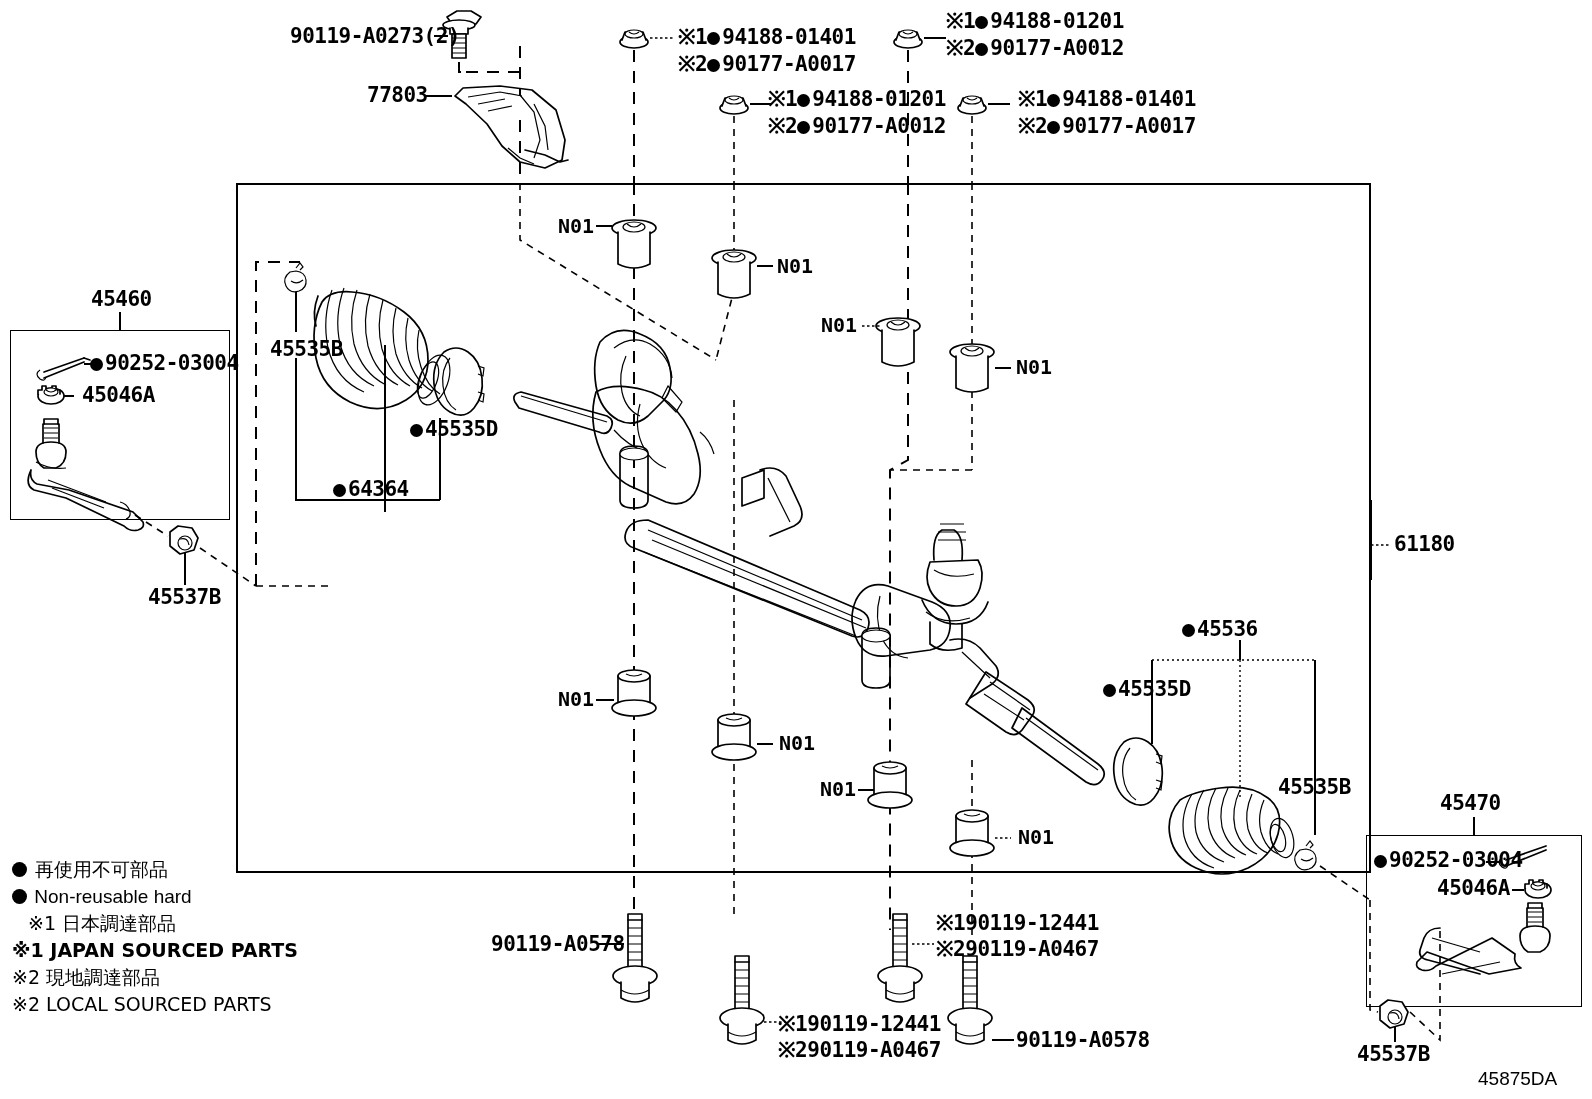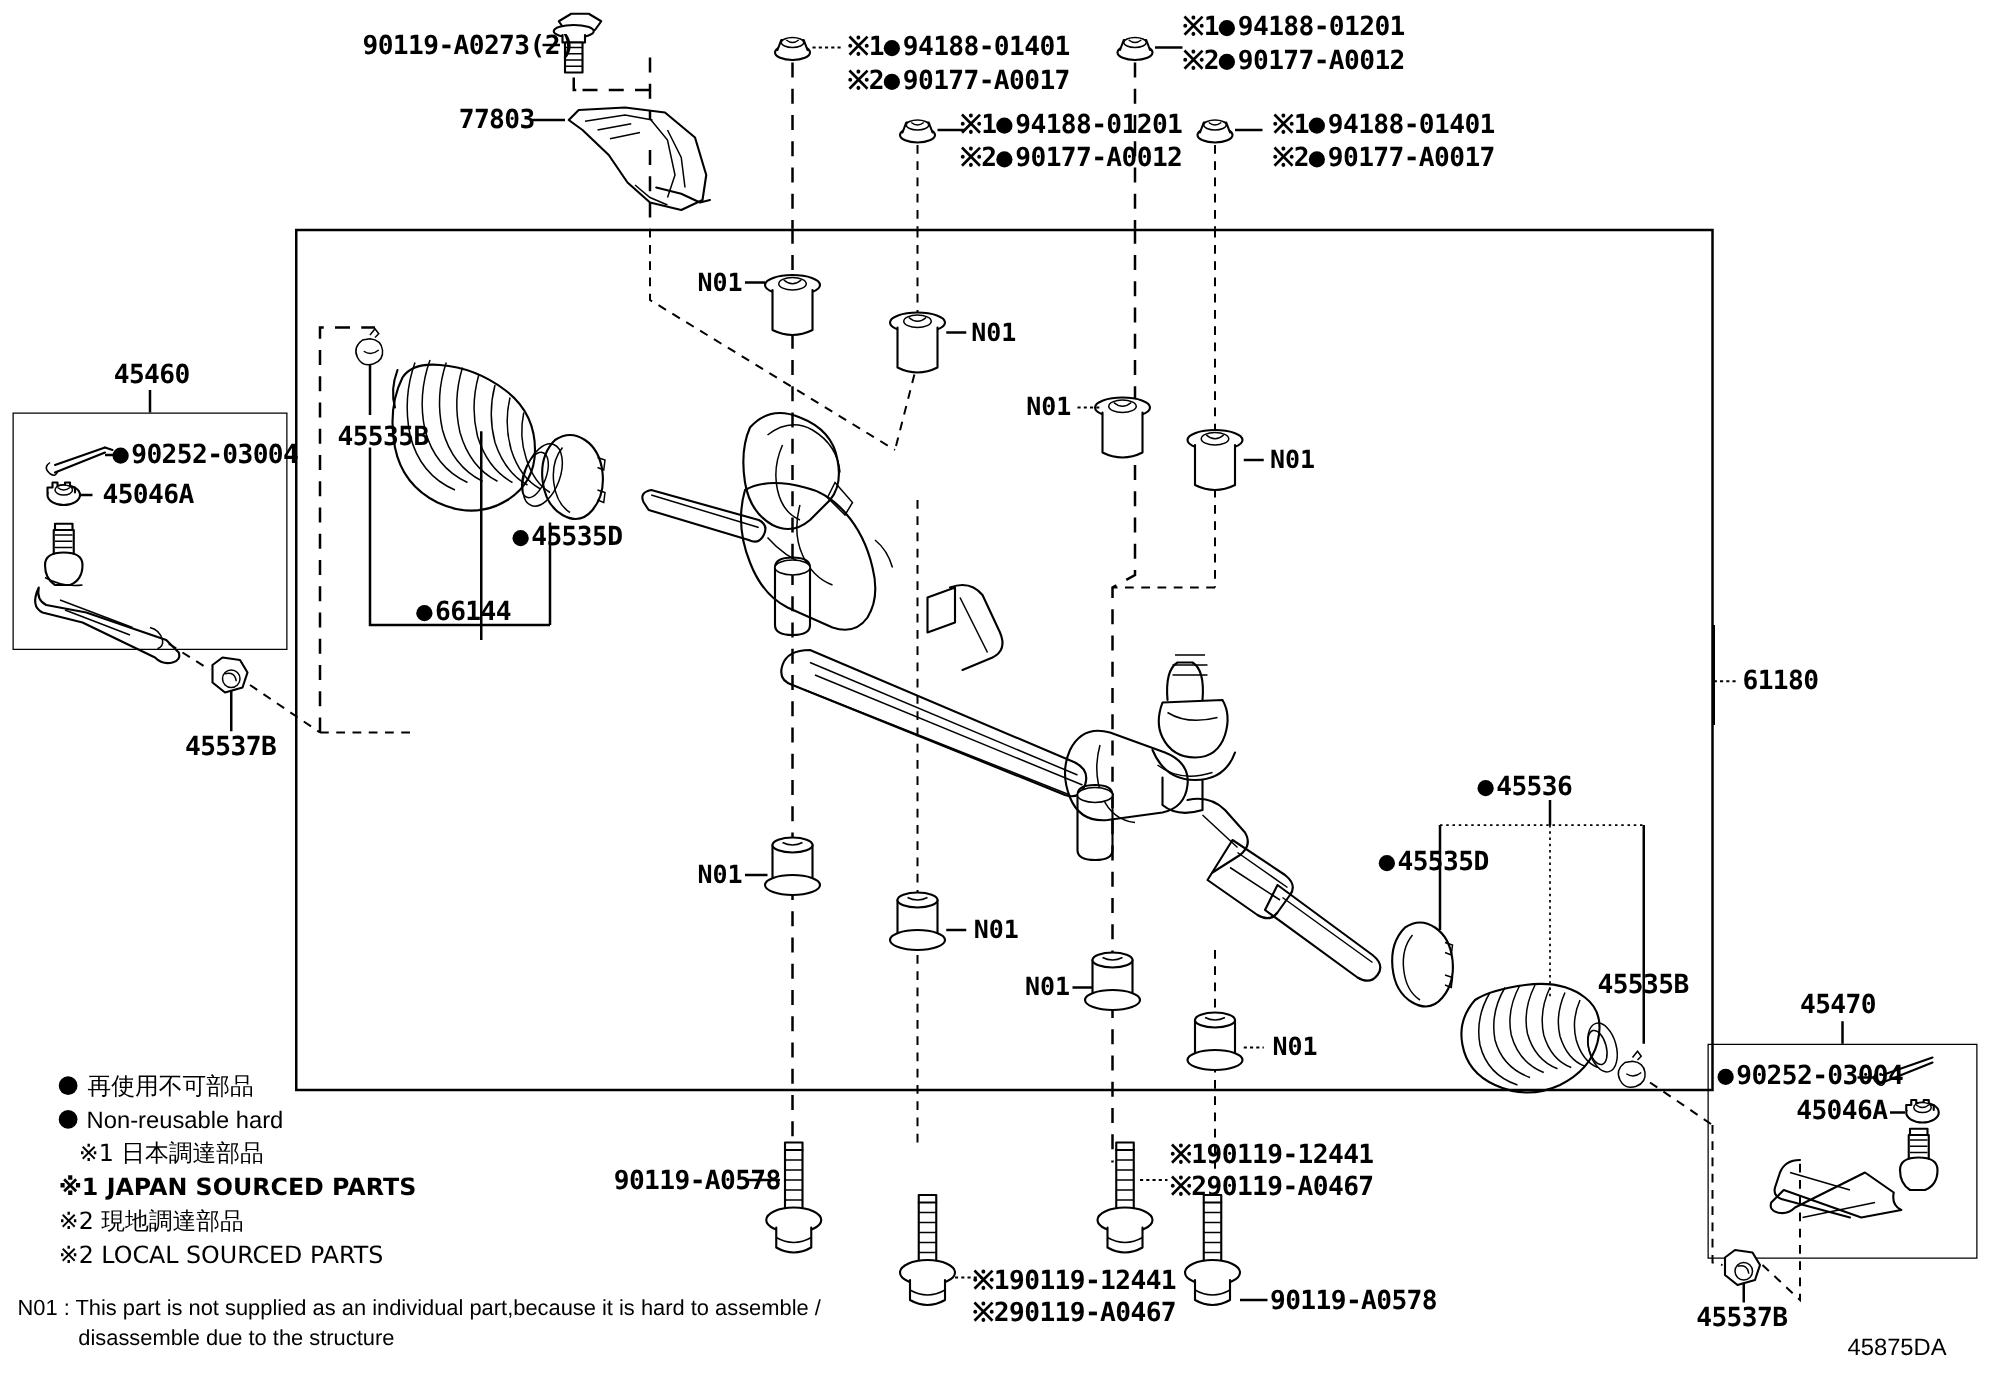--- a/index.html
+++ b/index.html
@@ -28,21 +28,20 @@
     color: #000;
   }
   .lbl.n01 { font-size: 20px; font-weight: bold; letter-spacing: 0px;}
   .legend-txt {
     position: absolute;
     font-family: "Liberation Sans", "DejaVu Sans", sans-serif;
     font-size: 19px;
     white-space: nowrap;
     color: #000;
     line-height: 1.25;
-    margin-left: 35px;
   }
   .legend-jp {
     font-family: "DejaVu Sans", "Liberation Sans", sans-serif;
   }
   .note-txt {
     position: absolute;
     font-family: "Liberation Sans", "DejaVu Sans", sans-serif;
     font-size: 17.5px;
     white-space: pre;
     color: #000;
@@ -520,21 +519,21 @@
   <div class="lbl" style="left:90px; top:352px;">
     <span class="dot"></span><span>90252-03004</span>
   </div>
   <div class="lbl" style="left:82px; top:384px;">45046A</div>
 
   <div class="lbl" style="left:270px; top:338px;">45535B</div>
   <div class="lbl" style="left:410px; top:418px;">
     <span class="dot"></span><span>45535D</span>
   </div>
   <div class="lbl" style="left:333px; top:478px;">
-    <span class="dot"></span><span>66144</span>
+    <span class="dot"></span><span>64364</span>
   </div>
 
   <div class="lbl" style="left:148px; top:586px;">45537B</div>
 
   <div class="lbl n01" style="left:558px; top:216px;">N01</div>
   <div class="lbl n01" style="left:777px; top:256px;">N01</div>
   <div class="lbl n01" style="left:821px; top:315px;">N01</div>
   <div class="lbl n01" style="left:1016px; top:357px;">N01</div>
   <div class="lbl n01" style="left:558px; top:689px;">N01</div>
   <div class="lbl n01" style="left:779px; top:733px;">N01</div>
@@ -586,18 +585,16 @@
   </div>
   <div class="legend-txt" style="left:12px; top:885px;">
     <span class="dot lg"></span>
     <span>Non-reusable hard</span>
   </div>
   <div class="legend-txt legend-jp" style="left:28px; top:912px;">※1 日本調達部品</div>
   <div class="legend-txt legend-jp" style="left:12px; top:939px;font-weight:bold;">※1 JAPAN SOURCED PARTS</div>
   <div class="legend-txt legend-jp" style="left:12px; top:966px;">※2 現地調達部品</div>
   <div class="legend-txt legend-jp" style="left:12px; top:993px;">※2 LOCAL SOURCED PARTS</div>
 
-  <div class="note-txt" style="left:14px; top:1035px;">N01 : This part is not supplied as an individual part,because it is hard to assemble /
-          disassemble due to the structure</div>
 
   <div class="diagcode" style="left:1478px; top:1068px;">45875DA</div>
 
 </div>
 
 </body></html>

